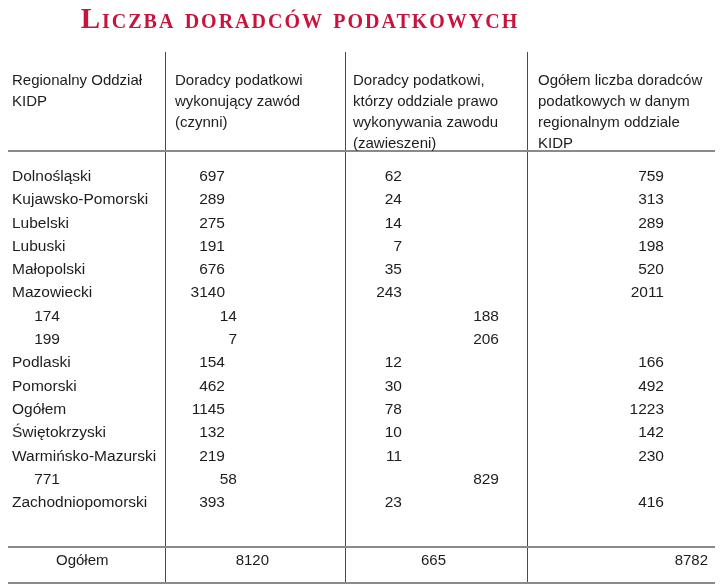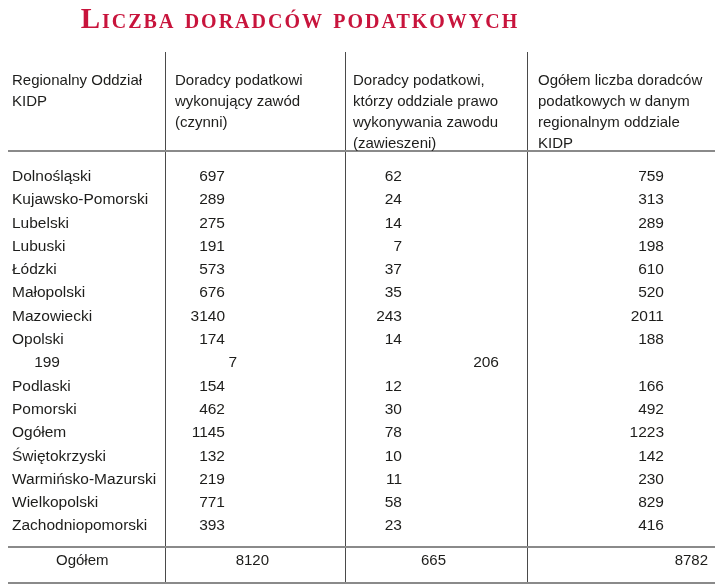--- a/index.html
+++ b/index.html
@@ -93,39 +93,32 @@
       <div class="c3"><span class="num">14</span></div>
       <div class="c4"><span class="num">289</span></div>
     </div>
     <div class="row">
       <div class="c1">Lubuski</div>
       <div class="c2"><span class="num">191</span></div>
       <div class="c3"><span class="num">7</span></div>
       <div class="c4"><span class="num">198</span></div>
     </div>
     <div class="row">
-      <div class="c1">Łódzki</div>
-      <div class="c2"><span class="num">573</span></div>
-      <div class="c3"><span class="num">37</span></div>
-      <div class="c4"><span class="num">610</span></div>
-    </div>
-    <div class="row">
       <div class="c1">Małopolski</div>
       <div class="c2"><span class="num">676</span></div>
       <div class="c3"><span class="num">35</span></div>
       <div class="c4"><span class="num">520</span></div>
     </div>
     <div class="row">
       <div class="c1">Mazowiecki</div>
       <div class="c2"><span class="num">3140</span></div>
       <div class="c3"><span class="num">243</span></div>
       <div class="c4"><span class="num">2011</span></div>
     </div>
     <div class="row">
-      <div class="c1">Opolski</div>
       <div class="c2"><span class="num">174</span></div>
       <div class="c3"><span class="num">14</span></div>
       <div class="c4"><span class="num">188</span></div>
     </div>
     <div class="row">
       <div class="c2"><span class="num">199</span></div>
       <div class="c3"><span class="num">7</span></div>
       <div class="c4"><span class="num">206</span></div>
     </div>
     <div class="row">
@@ -152,21 +145,20 @@
       <div class="c3"><span class="num">10</span></div>
       <div class="c4"><span class="num">142</span></div>
     </div>
     <div class="row">
       <div class="c1">Warmińsko-Mazurski</div>
       <div class="c2"><span class="num">219</span></div>
       <div class="c3"><span class="num">11</span></div>
       <div class="c4"><span class="num">230</span></div>
     </div>
     <div class="row">
-      <div class="c1">Wielkopolski</div>
       <div class="c2"><span class="num">771</span></div>
       <div class="c3"><span class="num">58</span></div>
       <div class="c4"><span class="num">829</span></div>
     </div>
     <div class="row">
       <div class="c1">Zachodniopomorski</div>
       <div class="c2"><span class="num">393</span></div>
       <div class="c3"><span class="num">23</span></div>
       <div class="c4"><span class="num">416</span></div>
     </div>

